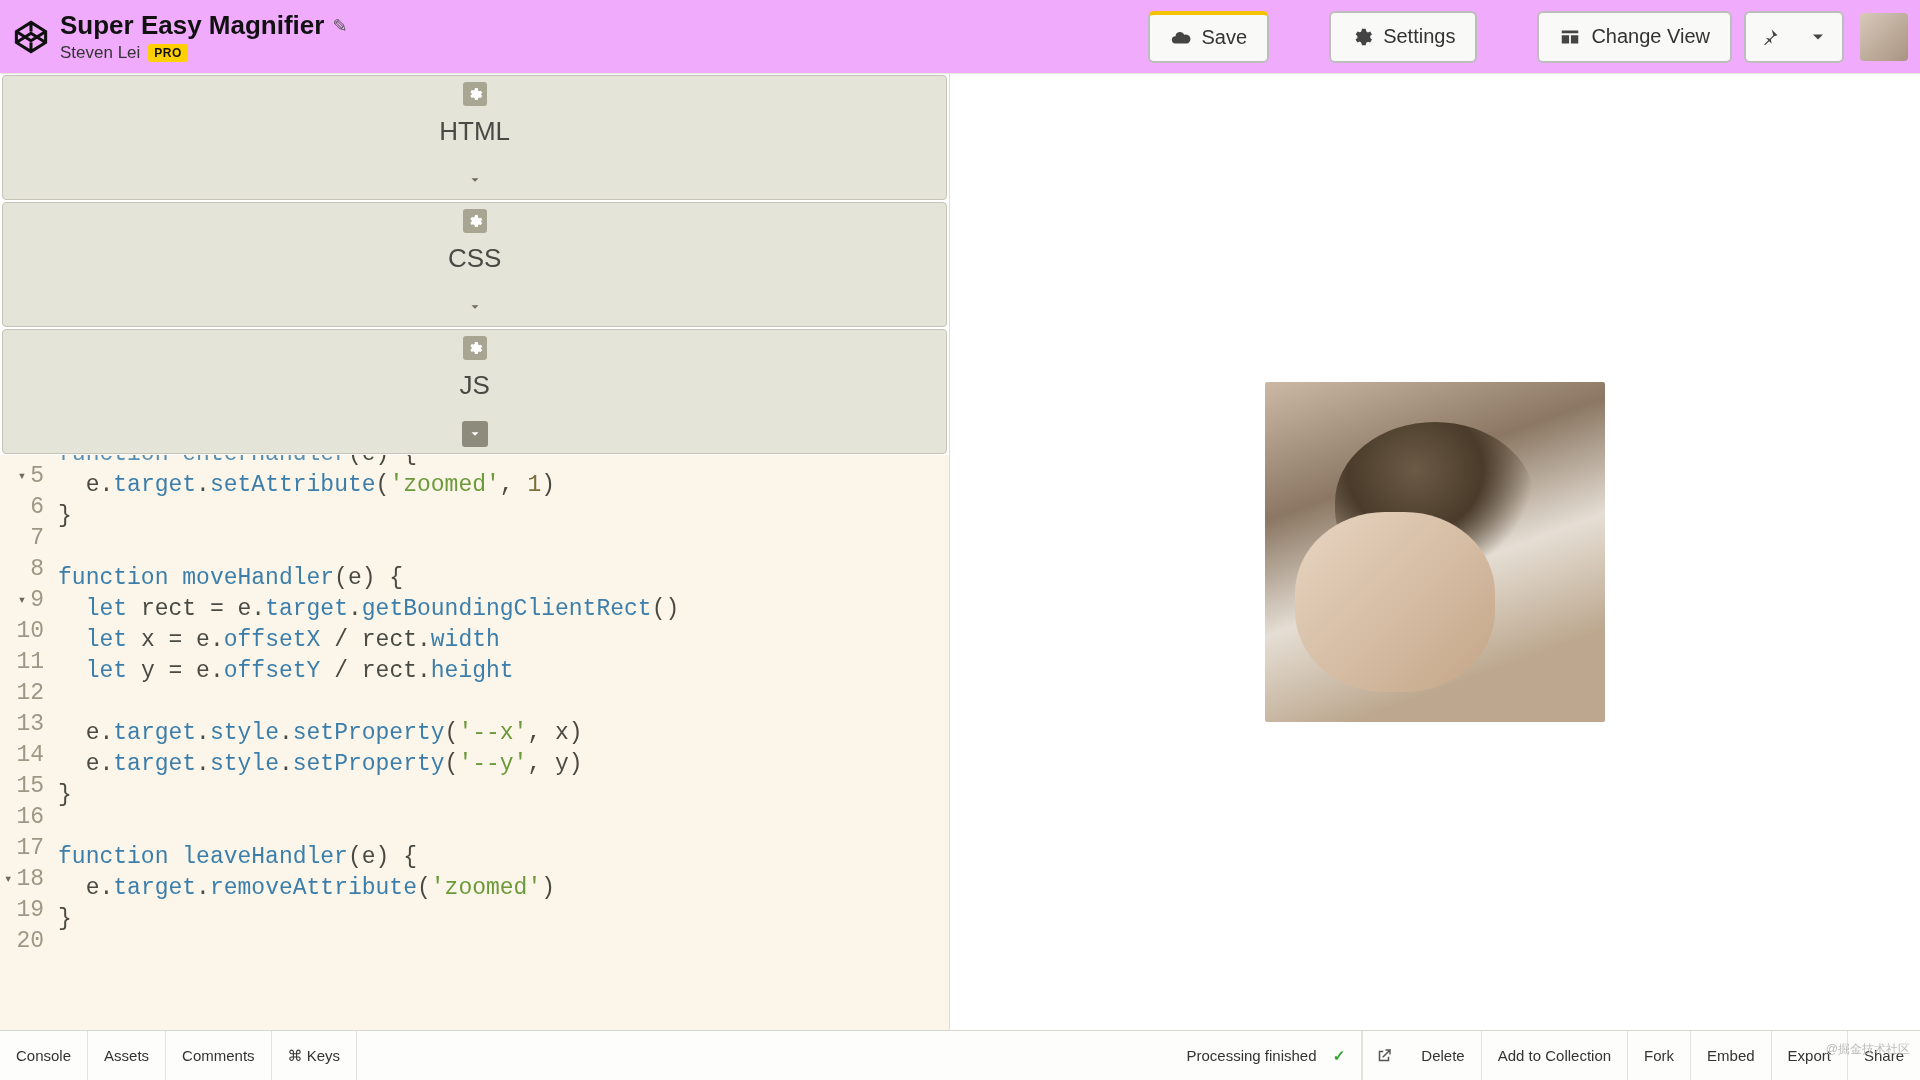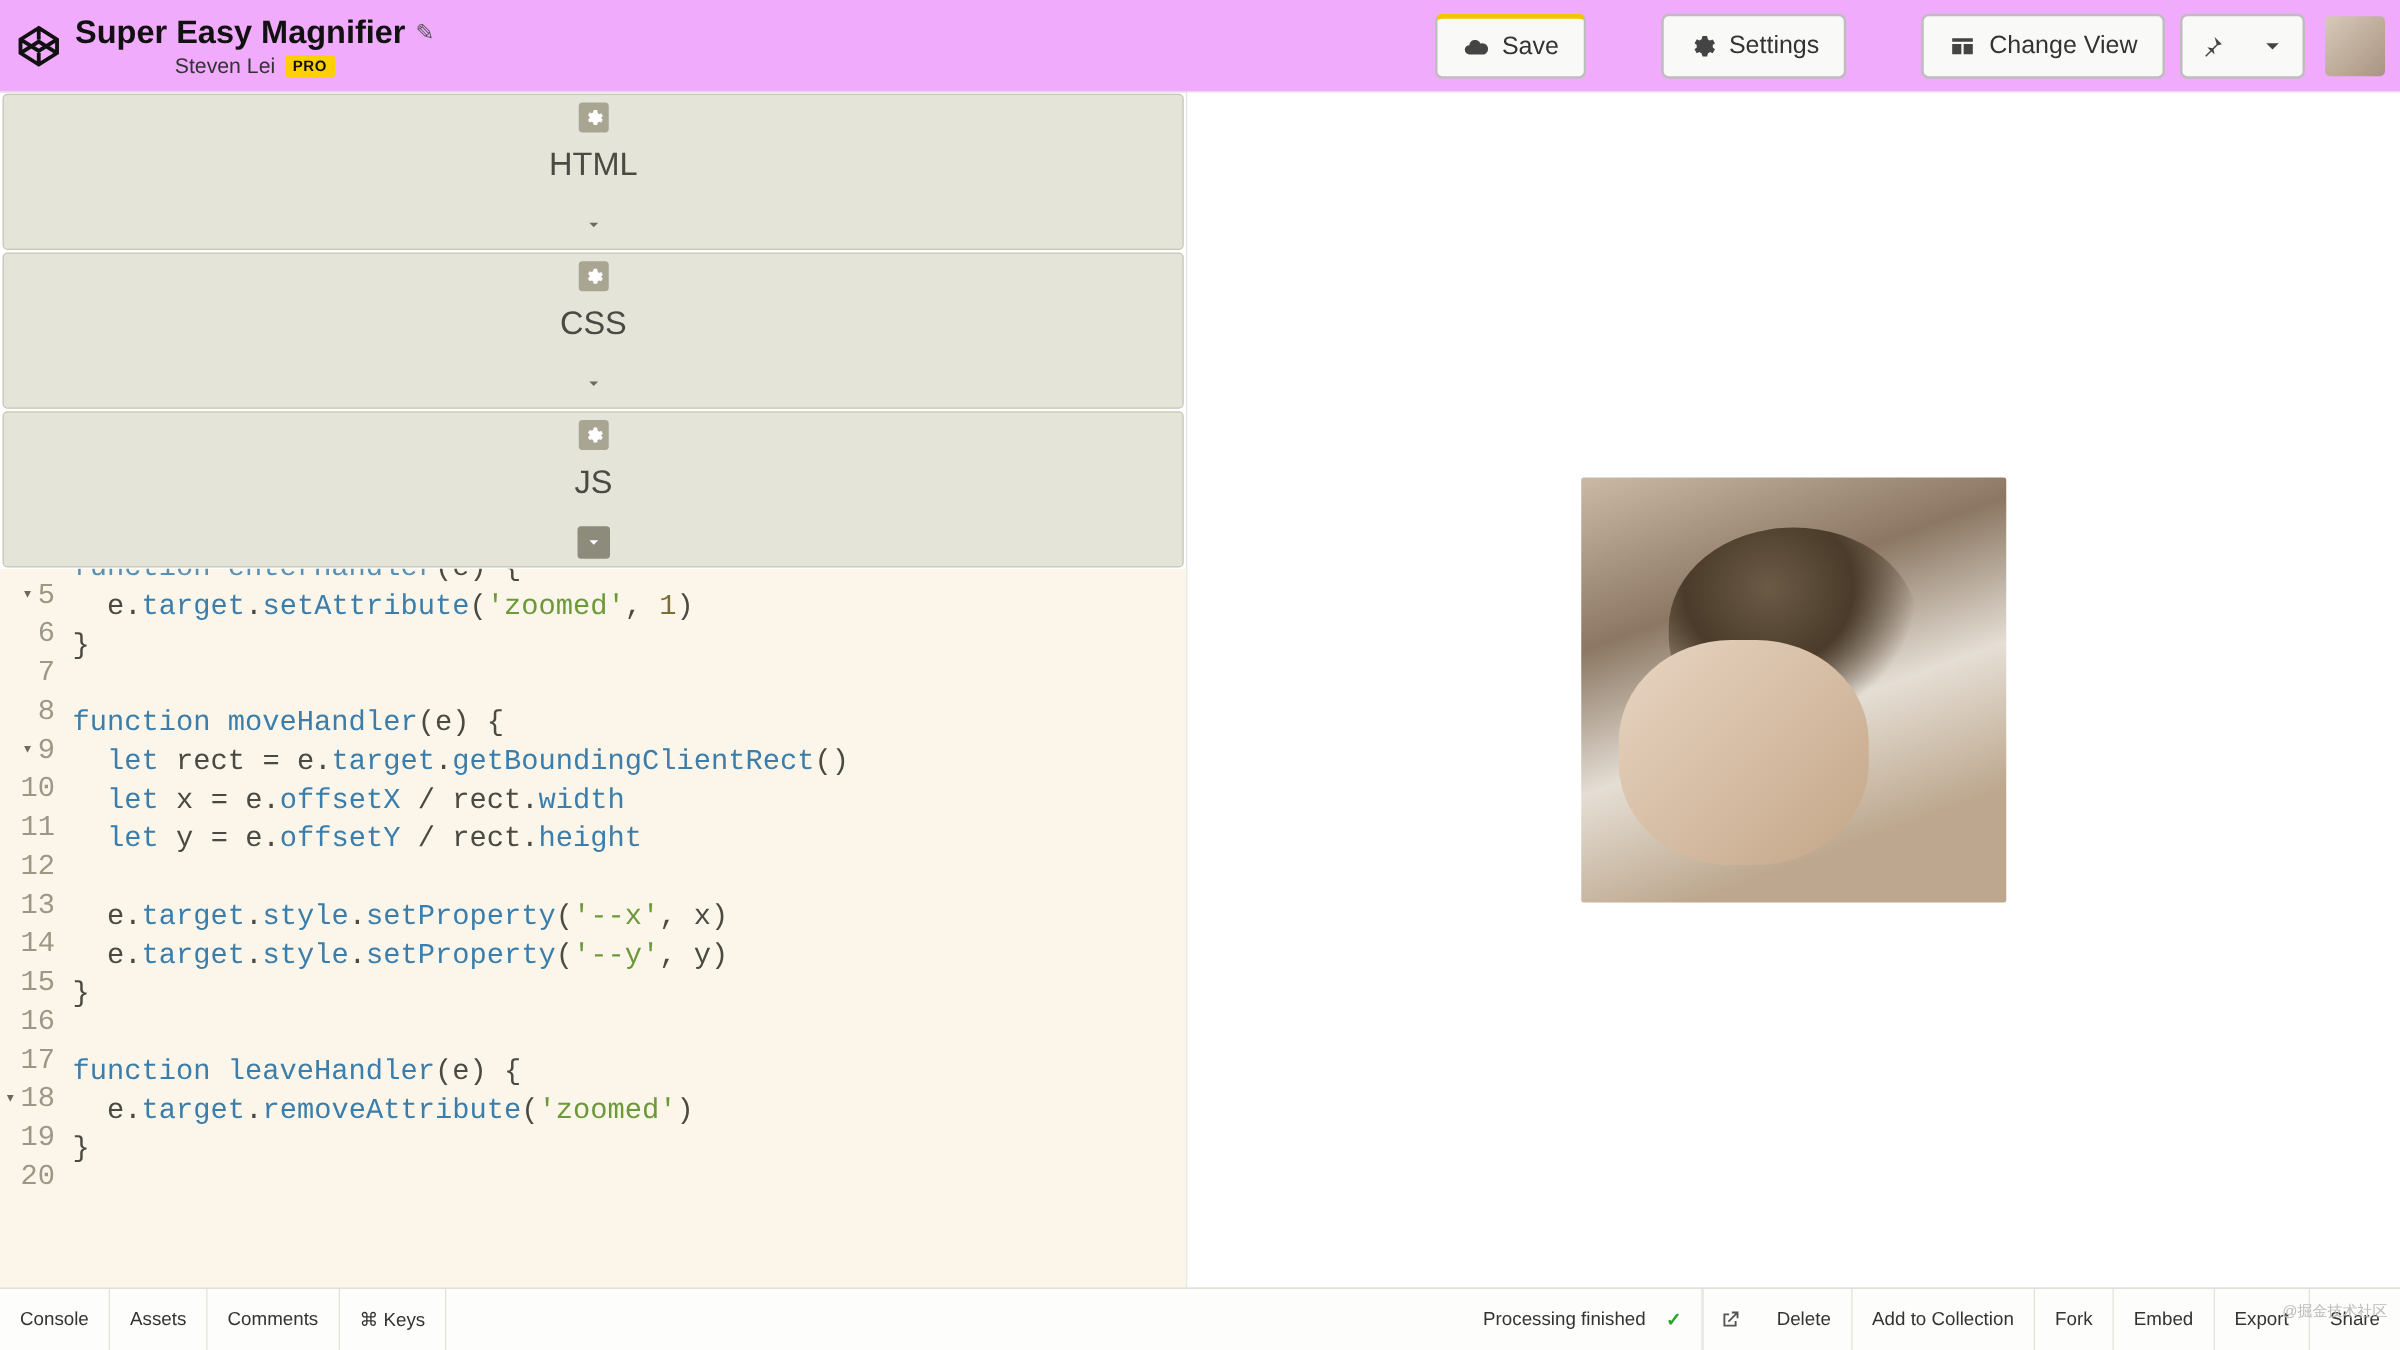--- a/index.html
+++ b/index.html
@@ -7,21 +7,21 @@
 body { display:flex; flex-direction:column; }
 
 
 .hdr { display:flex; align-items:center; padding:8px 12px; border-bottom:1px solid #e8e8e1; background:#f0abfc; height:74px; }
 .logo-box { width:38px; height:38px; display:flex; align-items:center; justify-content:center; margin-right:10px; }
 .logo-box svg { width:34px; height:34px; }
 .title-block { display:flex; flex-direction:column; }
 .title-row { display:flex; align-items:center; gap:8px; }
 .pen-title { font-size:26px; font-weight:700; color:#111; }
 .edit-ic { font-size:18px; color:#555; }
-.author-row { display:flex; align-items:center; gap:8px; margin-top:2px;justify-content:center; }
+.author-row { display:flex; align-items:center; gap:8px; margin-top:2px; }
 .author { font-size:17px; color:#333; }
 .pro-badge { background:#ffd000; color:#111; font-size:12px; font-weight:700; padding:2px 6px; border-radius:3px; letter-spacing:.5px; }
 .hdr-spacer { flex:1; }
 .hdr-btns { display:flex; gap:12px; align-items:center; }
 .hbtn { border:2px solid #bdbdbd; background:#f9f9f7; border-radius:6px; padding:10px 20px; font-size:20px; color:#333; display:flex; align-items:center; gap:10px; cursor:pointer; height:52px;margin-left:48px; }
 .hbtn.save { border-top:4px solid #f4c400; }
 .hbtn svg { width:22px; height:22px; fill:#444; }
 .pin-group { display:flex; align-items:center; border:2px solid #bdbdbd; border-radius:6px; background:#f9f9f7; height:52px; }
 .pin-part { padding:10px 14px; display:flex; align-items:center; cursor:pointer; }
 .pin-part svg { width:20px; height:20px; fill:#444; }

